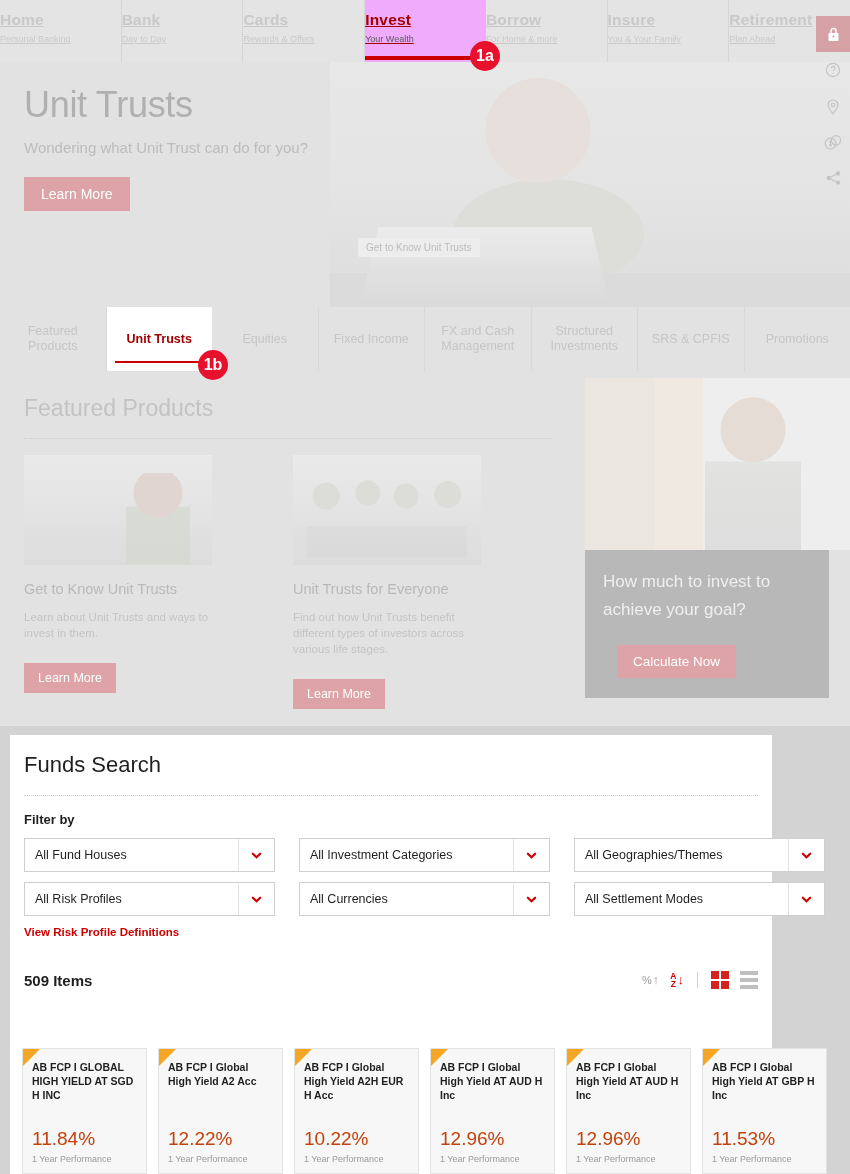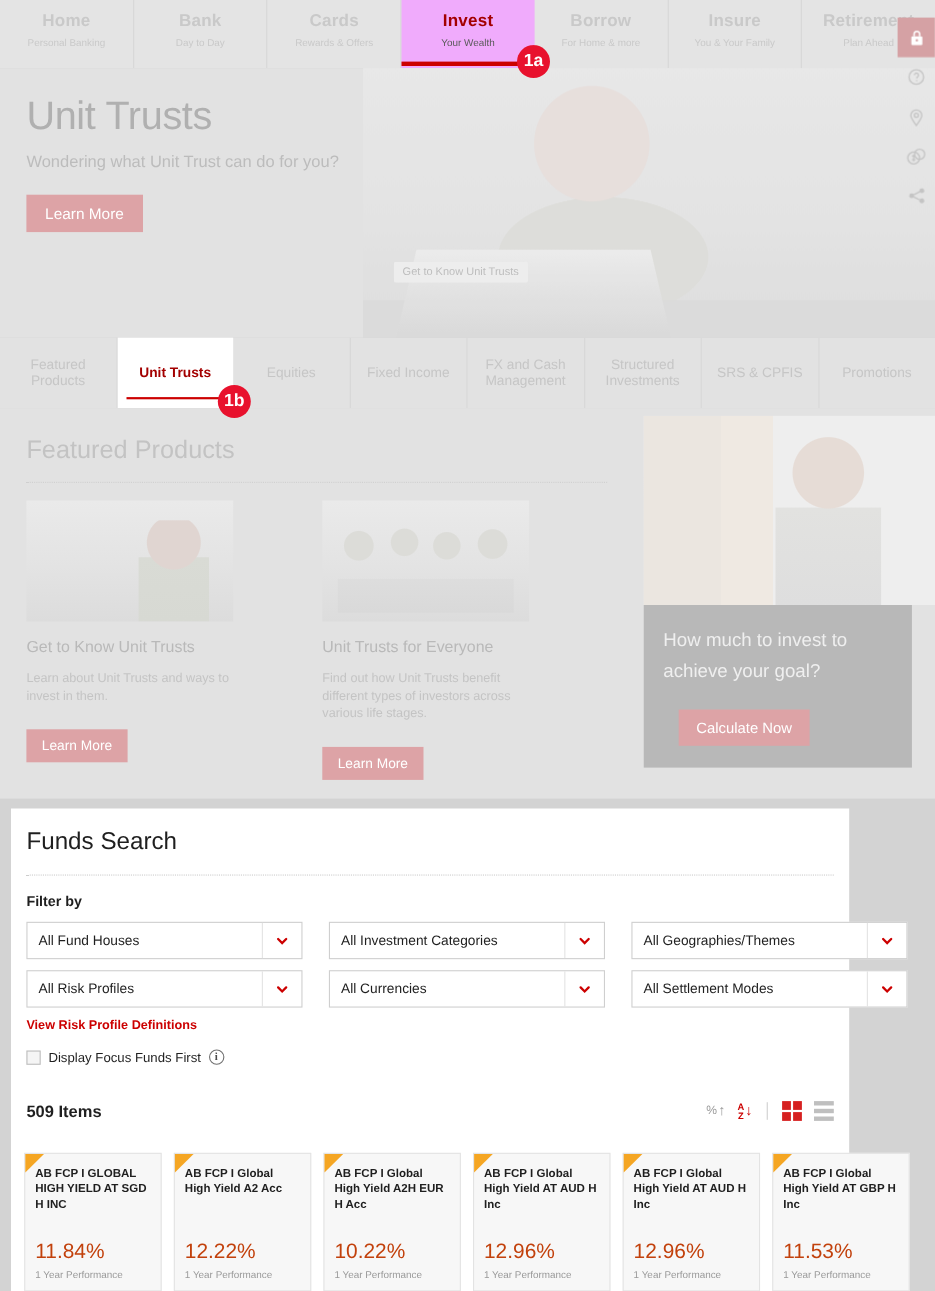--- a/index.html
+++ b/index.html
@@ -10,23 +10,24 @@
     overflow: hidden;
   }
   body { position: relative; }
 
   
   .topnav {
     position: absolute; left: 0; top: 0; width: 850px; height: 62px;
     background: #e4e4e4; display: flex; align-items: stretch;
   }
   .topnav-item {
-    flex: 1 1 0; position: relative; text-align: center;
+    flex: 1 1 0; position: relative; 
     padding-top: 10px; border-right: 1px solid #d6d6d6;
     color: #c9c9c9;
+    text-decoration: underline;
   }
   .topnav-item:last-child { border-right: none; }
   .topnav-item .tn-title { font-size: 15.5px; font-weight: bold; letter-spacing: .2px; line-height: 20px; }
   .topnav-item .tn-sub { font-size: 9px; margin-top: 3px; line-height: 12px; }
   .topnav-item.active {
     background: #f0abfc; color: #a30000; border-right: none;
     box-shadow: 0 0 0 0 transparent;
   }
   .topnav-item.active .tn-title { color: #a30000; }
   .topnav-item.active .tn-sub { color: #5a5a5a; }
@@ -420,25 +421,20 @@
           <svg class="chev" viewBox="0 0 12 12" fill="none" stroke="#cc0000" stroke-width="2.3" stroke-linecap="round">
               <path d="M2 4l4 4 4-4"></path>
             </svg>
         </span>
       </div>
     </div>
   </div>
 
   <div class="risklink">View Risk Profile Definitions</div>
 
-  <div class="focusrow">
-    <span class="chk"></span>
-    <span class="focus-label">Display Focus Funds First</span>
-    <span class="info-i">i</span>
-  </div>
 
   <div class="itemsrow">
     <div class="items-count">509 Items</div>
     <div class="sorts">
       <div class="sort-btn">
         <span class="sort-pct">%</span>
         <span class="arr" style="color:#9a9a9a">↑</span>
       </div>
       <div class="sort-btn">
         <span class="sort-az">

